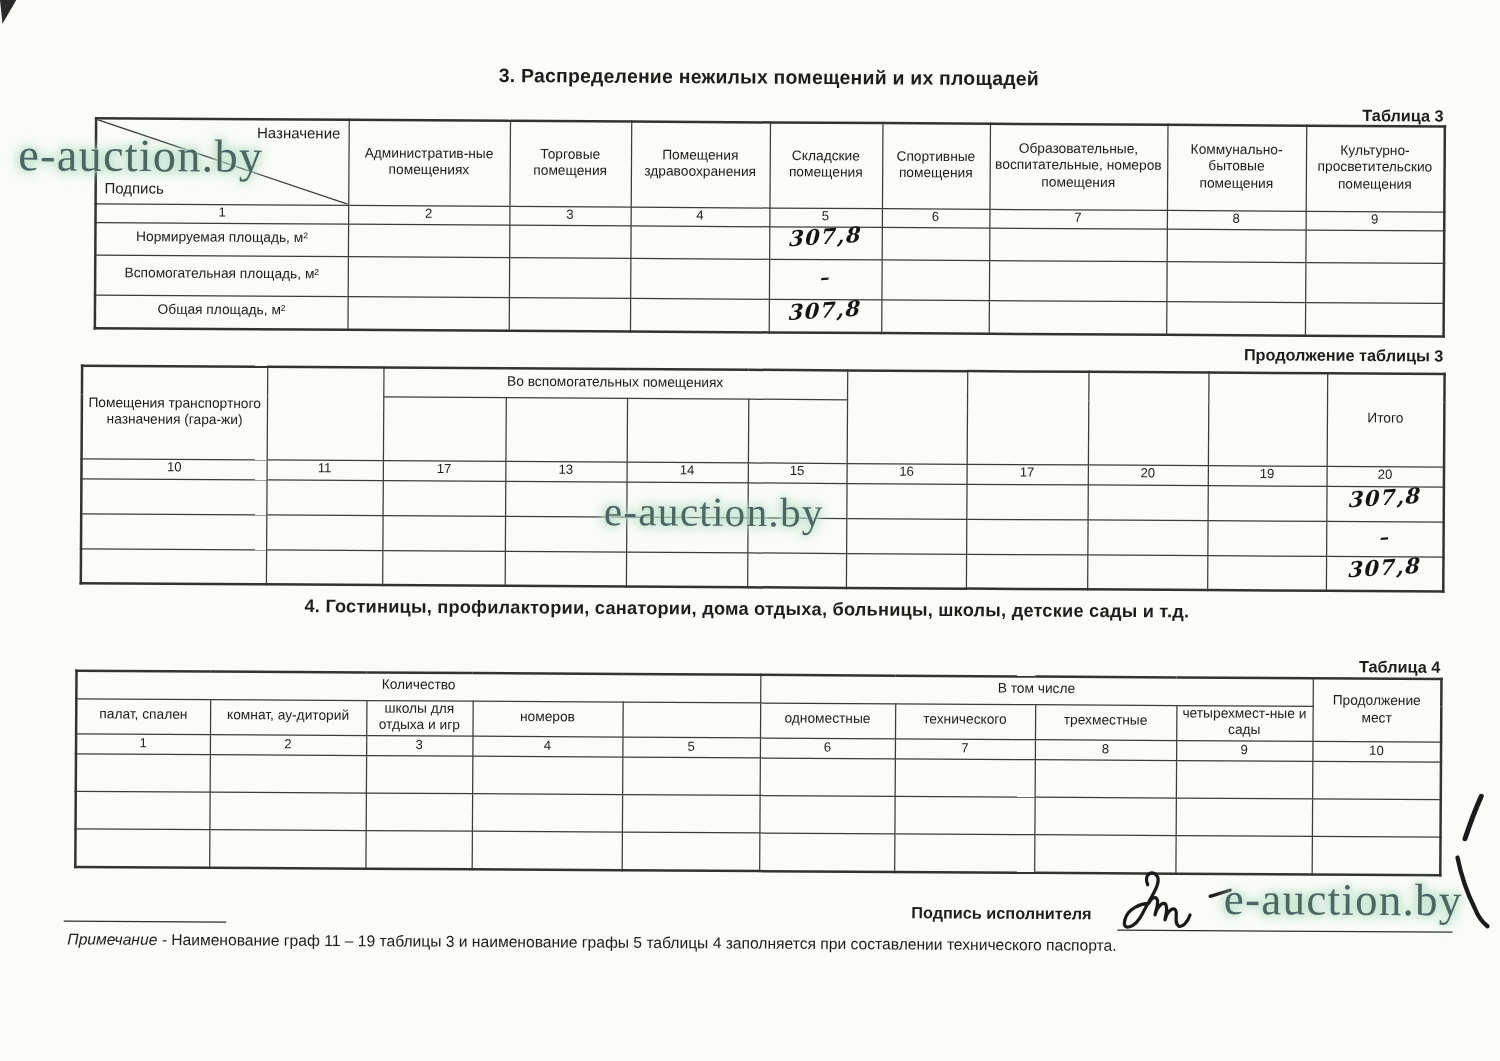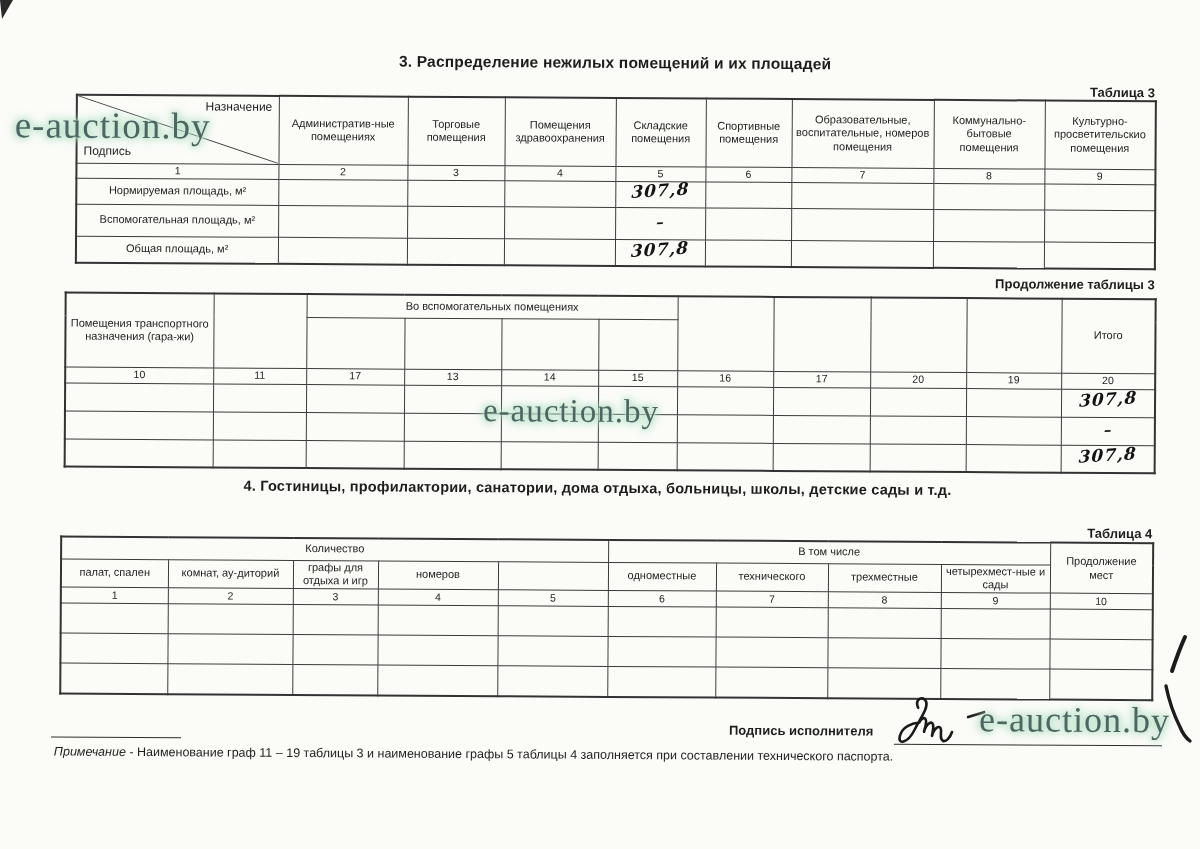--- a/index.html
+++ b/index.html
@@ -264,21 +264,21 @@
     </colgroup>
     <tbody>
           <tr class="span-row">
       <th colspan="5">Количество</th>
       <th colspan="4">В том числе</th>
       <th rowspan="2">Продолжение мест</th>
     </tr>
     <tr class="sub-row">
       <th>палат, спален</th>
       <th>комнат, ау-диторий</th>
-      <th>графы для отдыха и игр</th>
+      <th>школы для отдыха и игр</th>
       <th>номеров</th>
       <th></th>
       <th>одноместные</th>
       <th>технического</th>
       <th>трехместные</th>
       <th>четырехмест-ные и сады</th>
     </tr>
     <tr class="nums">
       <td>1</td>
             <td>2</td>

